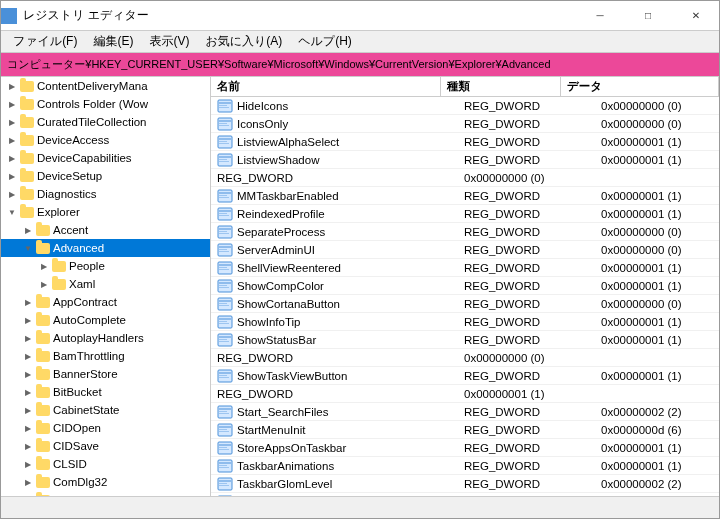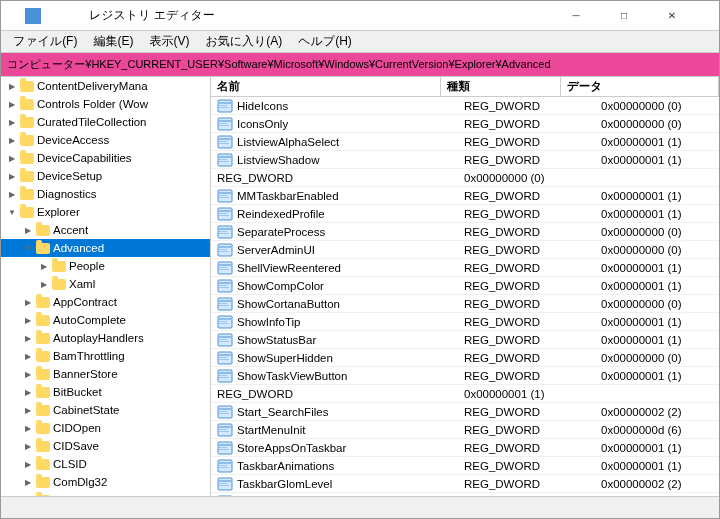--- a/index.html
+++ b/index.html
@@ -17,24 +17,23 @@
       background: #f0f0f0;
       border: 1px solid #999;
       display: flex;
       flex-direction: column;
     }
     .title-bar {
       background: #fff;
       height: 30px;
       display: flex;
       align-items: center;
-      padding: 0 24px;
+      padding: 0 0;
       border-bottom: 1px solid #ccc;
       user-select: none;
-      gap: 42px;
     }
     .title-bar-icon {
       width: 16px;
       height: 16px;
       margin-right: 6px;
       background: #4a90d9;
       display: inline-block;
       flex-shrink: 0;
     }
     .title-bar-text {
@@ -550,26 +549,20 @@
               <div class="detail-cell"><svg class="reg-icon" viewBox="0 0 16 14" xmlns="http://www.w3.org/2000/svg">
     <rect x="1" y="1" width="14" height="12" rx="1" fill="#d4e8ff" stroke="#4a90d9" stroke-width="1"></rect>
     <rect x="2" y="3" width="12" height="2" fill="#4a90d9" opacity="0.5"></rect>
     <rect x="2" y="6" width="8" height="1" fill="#4a90d9" opacity="0.4"></rect>
     <rect x="2" y="8" width="10" height="1" fill="#4a90d9" opacity="0.4"></rect>
   </svg>ShowStatusBar</div>
               <div class="detail-cell">REG_DWORD</div>
               <div class="detail-cell">0x00000001 (1)</div>
             </div>
             <div class="detail-row">
-              <div class="detail-cell"><svg class="reg-icon" viewBox="0 0 16 14" xmlns="http://www.w3.org/2000/svg">
-    <rect x="1" y="1" width="14" height="12" rx="1" fill="#d4e8ff" stroke="#4a90d9" stroke-width="1"></rect>
-    <rect x="2" y="3" width="12" height="2" fill="#4a90d9" opacity="0.5"></rect>
-    <rect x="2" y="6" width="8" height="1" fill="#4a90d9" opacity="0.4"></rect>
-    <rect x="2" y="8" width="10" height="1" fill="#4a90d9" opacity="0.4"></rect>
-  </svg>ShowSuperHidden</div>
               <div class="detail-cell">REG_DWORD</div>
               <div class="detail-cell">0x00000000 (0)</div>
             </div>
             <div class="detail-row">
               <div class="detail-cell"><svg class="reg-icon" viewBox="0 0 16 14" xmlns="http://www.w3.org/2000/svg">
     <rect x="1" y="1" width="14" height="12" rx="1" fill="#d4e8ff" stroke="#4a90d9" stroke-width="1"></rect>
     <rect x="2" y="3" width="12" height="2" fill="#4a90d9" opacity="0.5"></rect>
     <rect x="2" y="6" width="8" height="1" fill="#4a90d9" opacity="0.4"></rect>
     <rect x="2" y="8" width="10" height="1" fill="#4a90d9" opacity="0.4"></rect>
   </svg>ShowTaskViewButton</div>

